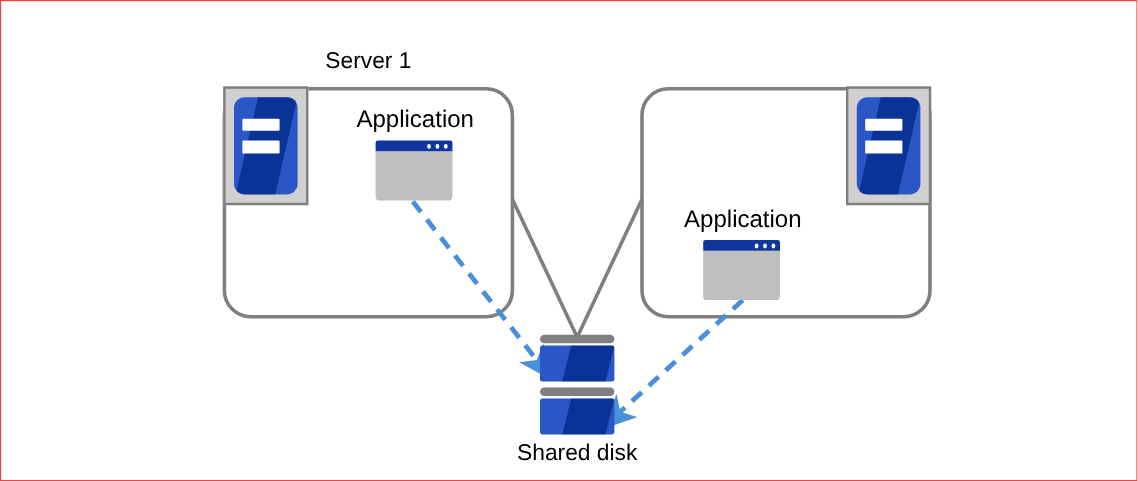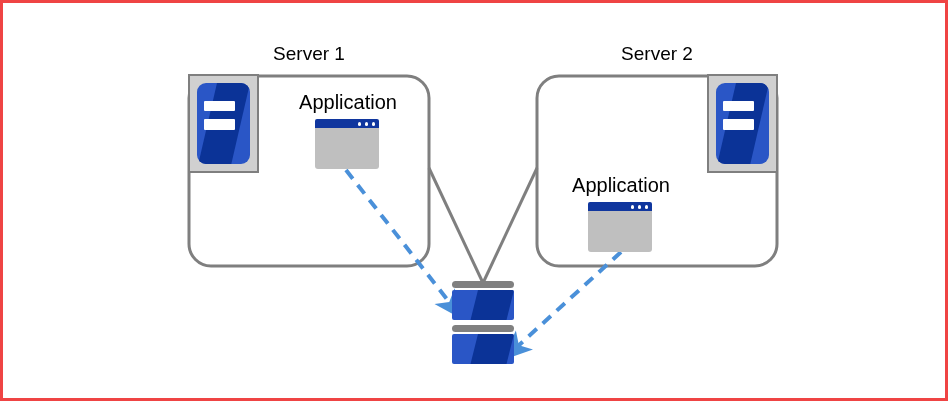--- a/index.html
+++ b/index.html
@@ -5,21 +5,21 @@
   html, body {
     margin: 0;
     padding: 0;
     background: #ffffff;
   }
   #canvas {
     position: relative;
     width: 948px;
     height: 401px;
     background: #ffffff;
-    border: 3px solid #ef4444;
+    border: 1px solid #ef4444;
     box-sizing: border-box;
     overflow: hidden;
     font-family: "Liberation Sans", sans-serif;
   }
   .svg-layer {
     position: absolute;
     left: 0;
     top: 0;
     width: 948px;
     height: 401px;
@@ -173,21 +173,20 @@
 
   <div class="app-icon" style="left:312px; top:116px; width:64px; height:50px;">
     <div class="titlebar">
       <span class="dot d1"></span>
       <span class="dot d2"></span>
       <span class="dot d3"></span>
     </div>
     <div class="window-body"></div>
   </div>
 
-  <div class="label server-title" style="left:534px; top:40px; width:240px;">Server 2</div>
 
   <div class="server-icon" style="left:704px; top:71px; width:71px; height:99px;">
     <div class="body">
       <div class="shade"></div>
       <div class="bar b1"></div>
       <div class="bar b2"></div>
     </div>
   </div>
 
   <div class="label app-title" style="left:548px; top:171px; width:140px;">Application</div>
@@ -206,14 +205,15 @@
     <div class="platter">
       <div class="shade"></div>
     </div>
     <div class="gap"></div>
     <div class="platter-cap"></div>
     <div class="platter">
       <div class="shade"></div>
     </div>
   </div>
 
+  <div class="label disk-title" style="left:390px; top:366px; width:180px;">Shared disk</div>
 
 </div>
 
 </body></html>

